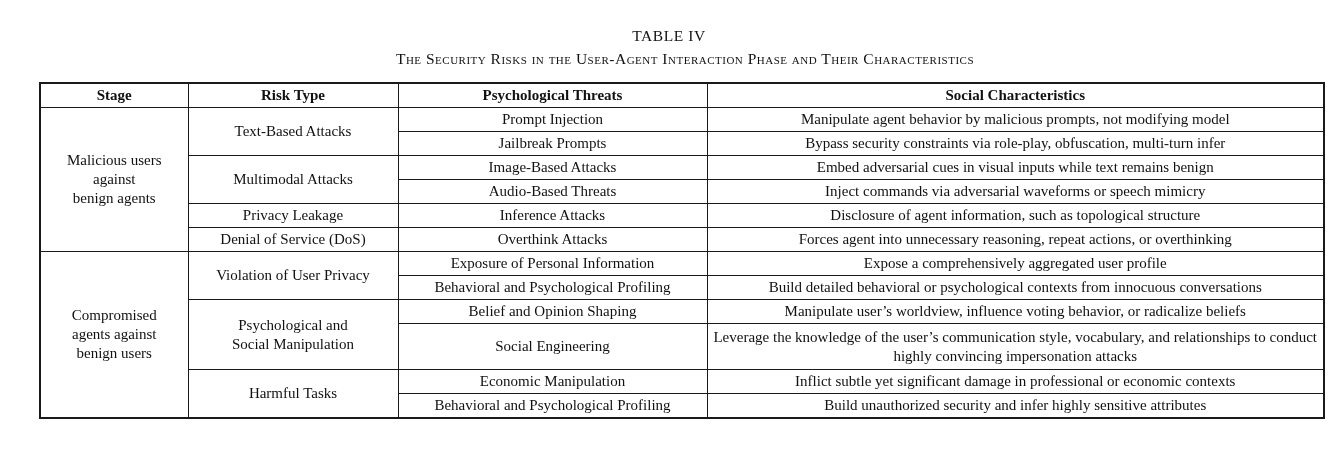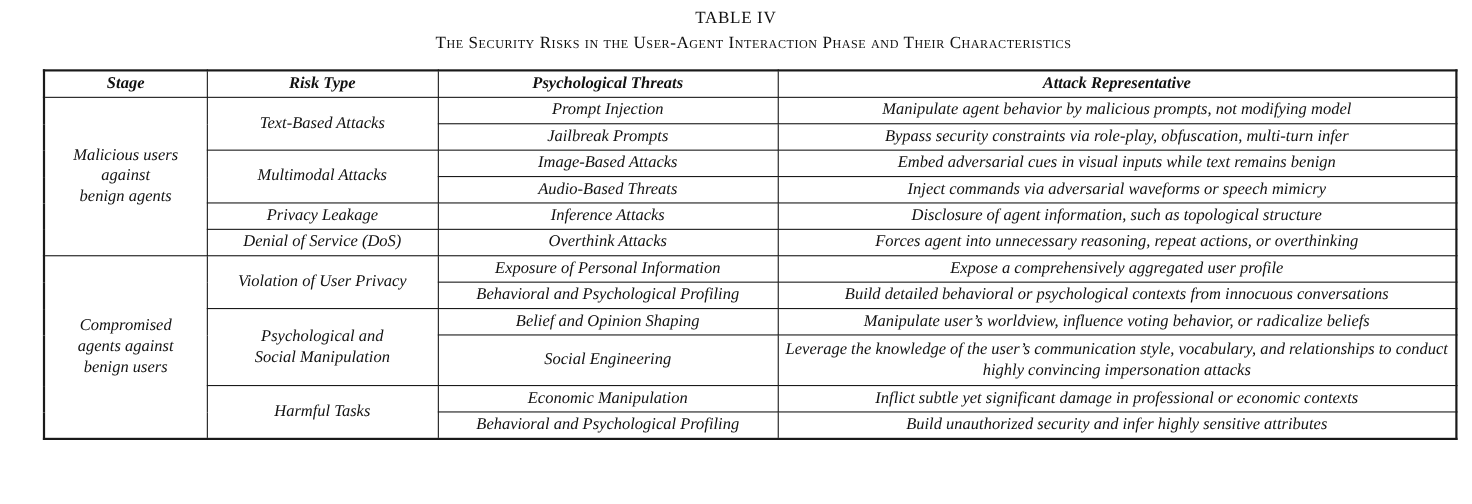--- a/index.html
+++ b/index.html
@@ -13,21 +13,21 @@
     color: #111111;
   }
   .page {
     position: relative;
     width: 1338px;
     height: 458px;
     background: #ffffff;
   }
   .caption {
     text-align: center;
-    margin-top: 8px;
+    margin-top: 27px;
   }
   .caption-label {
     font-size: 15.5px;
     letter-spacing: 0.6px;
     line-height: 18px;
   }
   .caption-title {
     font-size: 15.5px;
     font-variant: small-caps;
     letter-spacing: 0.5px;
@@ -35,21 +35,20 @@
     margin-top: 4px;
     padding-left: 32px;
   }
   table.risk-table {
     border-collapse: collapse;
     table-layout: fixed;
     margin-left: 39px;
     margin-top: 13px;
     width: 1284px;
     border: 2px solid #1a1a1a;
-    font-style: italic;
   }
   .risk-table td, .risk-table th {
     border: 1px solid #1a1a1a;
     text-align: center;
     vertical-align: middle;
     font-size: 15px;
     line-height: 19px;
     padding: 1px 4px;
     overflow: hidden;
   }
@@ -77,21 +76,21 @@
       <col style="width:148px">
       <col style="width:210px">
       <col style="width:309px">
       <col style="width:617px">
     </colgroup>
     <thead>
       <tr>
         <th>Stage</th>
         <th>Risk Type</th>
         <th>Psychological Threats</th>
-        <th>Attack Representative</th>
+        <th>Social Characteristics</th>
       </tr>
     </thead>
     <tbody>
       <tr>
         <td class="stage-cell" rowspan="6">Malicious users
 against
 benign agents</td>
         <td class="risk-cell" rowspan="2">Text-Based Attacks</td>
         <td>Prompt Injection</td>
         <td>Manipulate agent behavior by malicious prompts, not modifying model</td>

